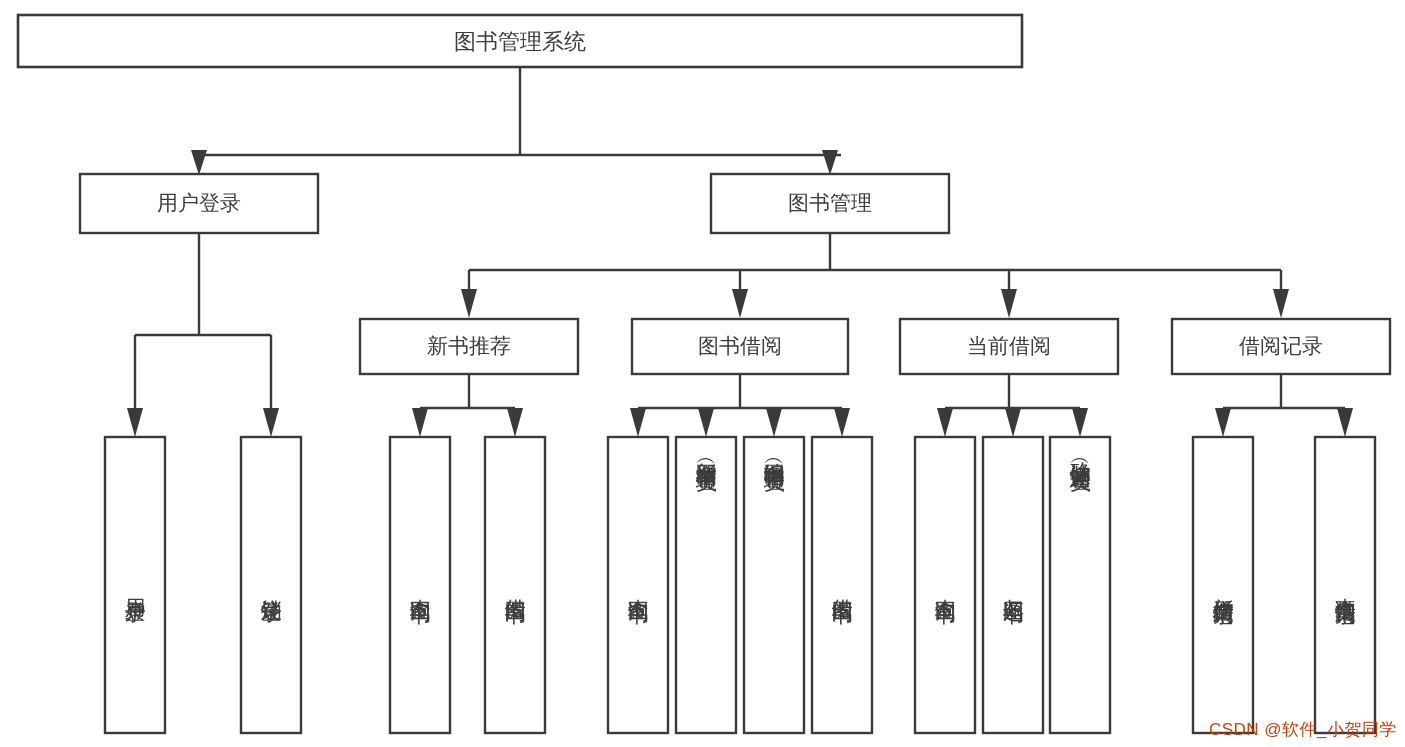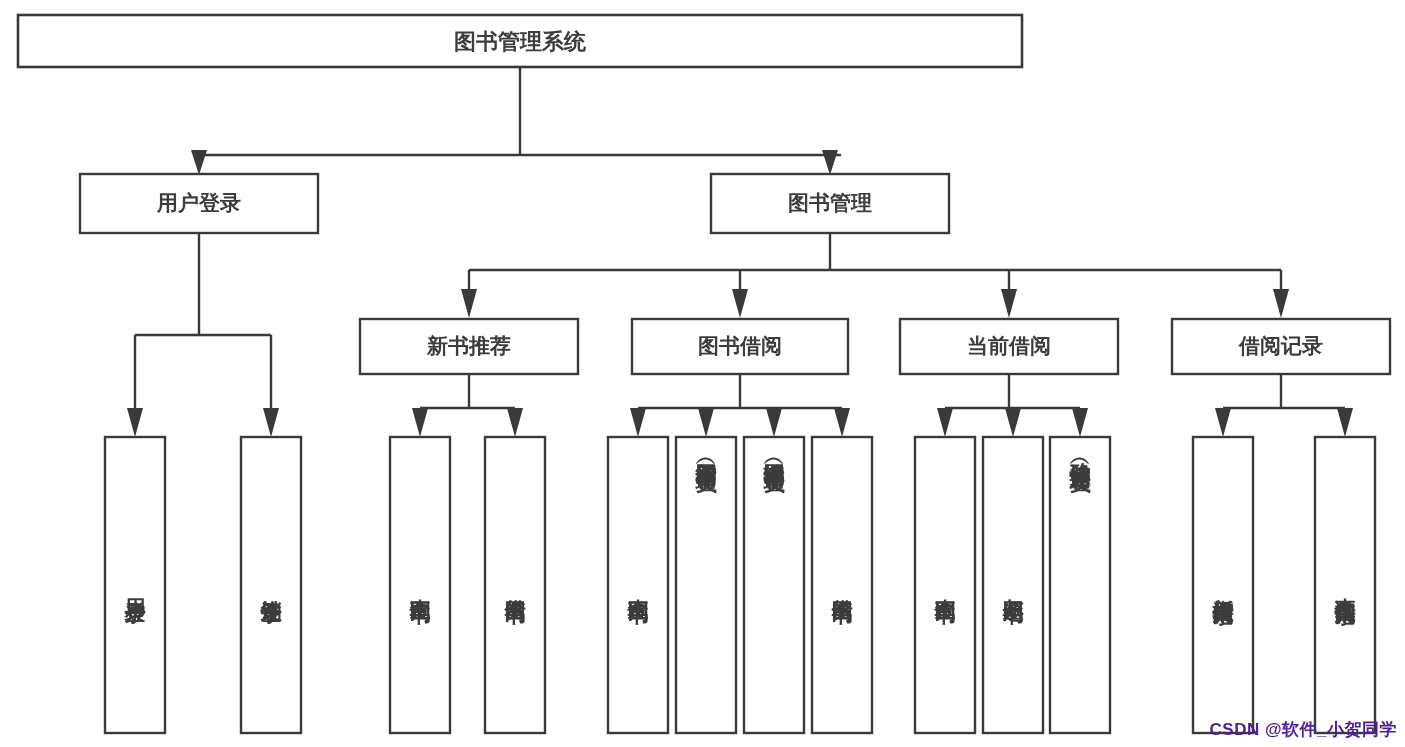--- a/index.html
+++ b/index.html
@@ -10,21 +10,20 @@
   }
   body {
     font-family: "Liberation Sans", "DejaVu Sans", sans-serif;
   }
   #diagram-root {
     position: relative;
     width: 1405px;
     height: 747px;
     background: #ffffff;
     overflow: hidden;
-    font-weight: bold;
   }
   svg.flow {
     position: absolute;
     left: 0;
     top: 0;
     width: 1405px;
     height: 747px;
     display: block;
   }
   .node-box {
@@ -74,21 +73,21 @@
     color: #3c3c3c;
     white-space: nowrap;
     text-align: center;
   }
   .watermark {
     position: absolute;
     right: 8px;
     bottom: 6px;
     font-family: "Liberation Sans", "DejaVu Sans", sans-serif;
     font-size: 17px;
-    color: #4c1d95;
+    color: #c2410c;
     letter-spacing: 0.5px;
     white-space: nowrap;
     pointer-events: none;
     text-align: center;
   }
 </style>
 </head>
 <body>
 
 <div id="diagram-root">

